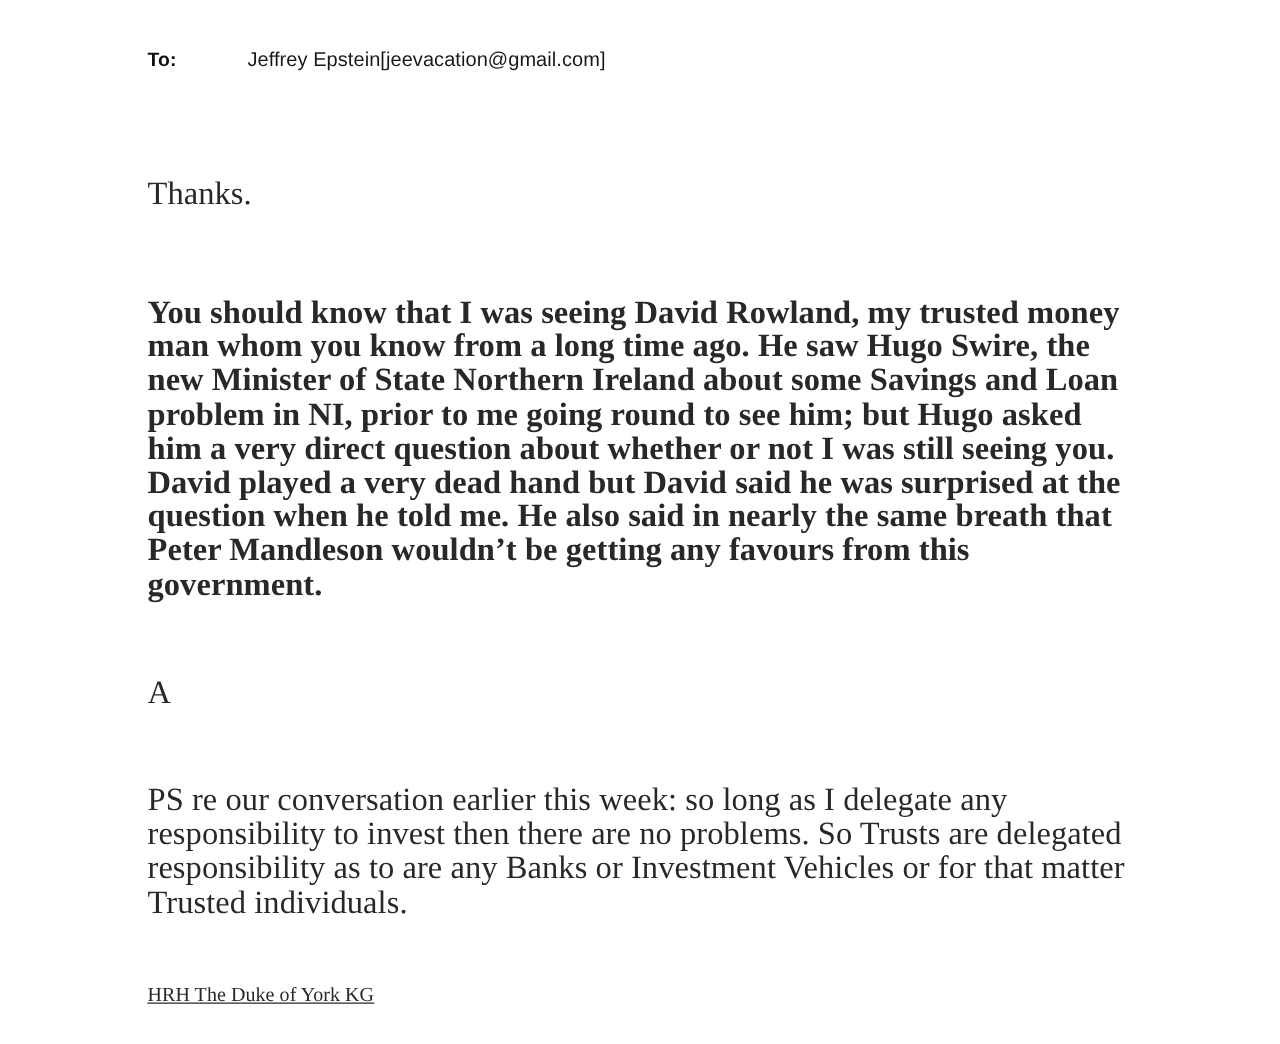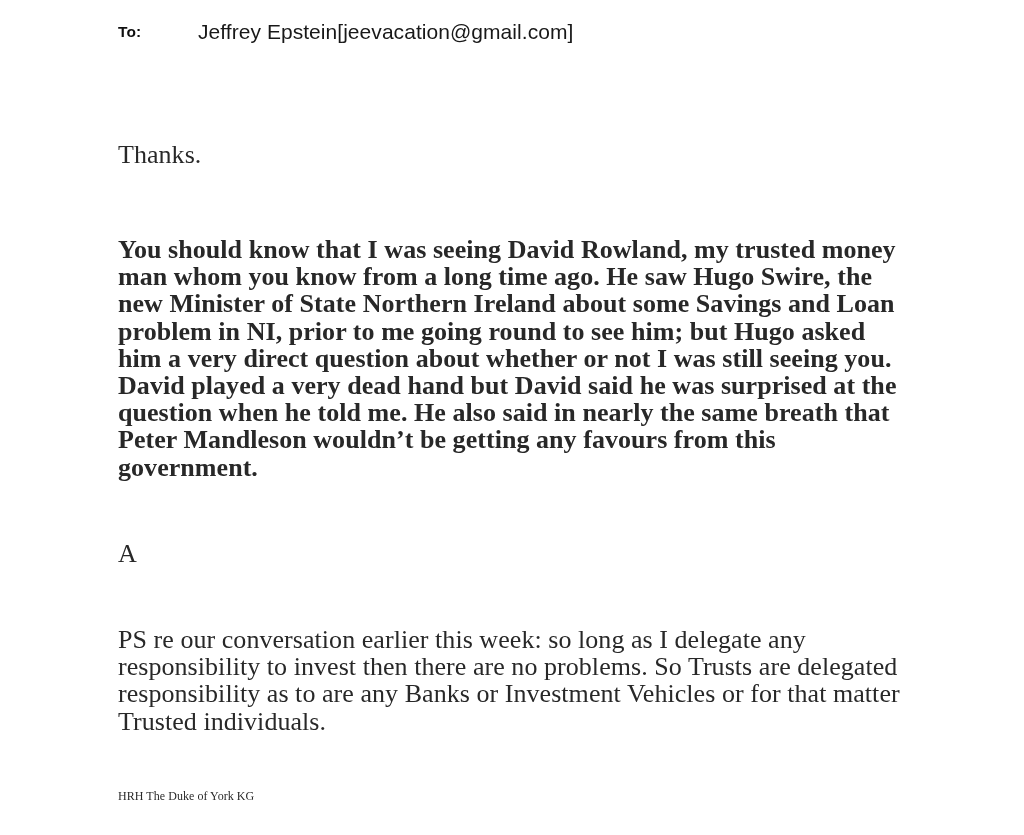--- a/index.html
+++ b/index.html
@@ -30,34 +30,35 @@
     position: absolute;
     left: 118px;
     top: 23px;
     width: 600px;
   }
   .hdr-row {
     display: flex;
     align-items: center;
     height: 18px;
     line-height: 18px;
+    margin-top: 17px;
   }
   .hdr-label {
     width: 80px;
     flex: 0 0 80px;
     font-family: "Liberation Sans", "DejaVu Sans", sans-serif;
     font-weight: bold;
     font-size: 15.5px;
     color: #111111;
     letter-spacing: 0.1px;
   }
   .hdr-value {
     font-family: "Liberation Sans", "DejaVu Sans", sans-serif;
     font-weight: normal;
-    font-size: 21px;
+    font-size: 16px;
     color: #1a1a1a;
     white-space: pre;
     letter-spacing: 0.05px;
   }
 
   
   .body-block {
     position: absolute;
     left: 118px;
     font-size: 26px;
@@ -67,21 +68,21 @@
   }
   .body-block p {
     margin: 0;
   }
 
   #para-thanks   { top: 141px; width: 700px; }
   #para-main     { top: 236px; width: 790px; font-weight: bold; }
   #para-just     { top: 446px; width: 700px; }
   #para-initial  { top: 540px; width: 300px; }
   #para-ps       { top: 626px; width: 790px; }
-  #para-sign     { top: 783px; width: 700px; font-size: 12px; }
+  #para-sign     { top: 783px; width: 700px; font-size: 16px; text-decoration: underline; }
 
   
   #page { filter: contrast(1.02); }
   .body-block, .hdr-label, .hdr-value {
     text-rendering: optimizeLegibility;
   }
 </style>
 </head>
 <body>
 

